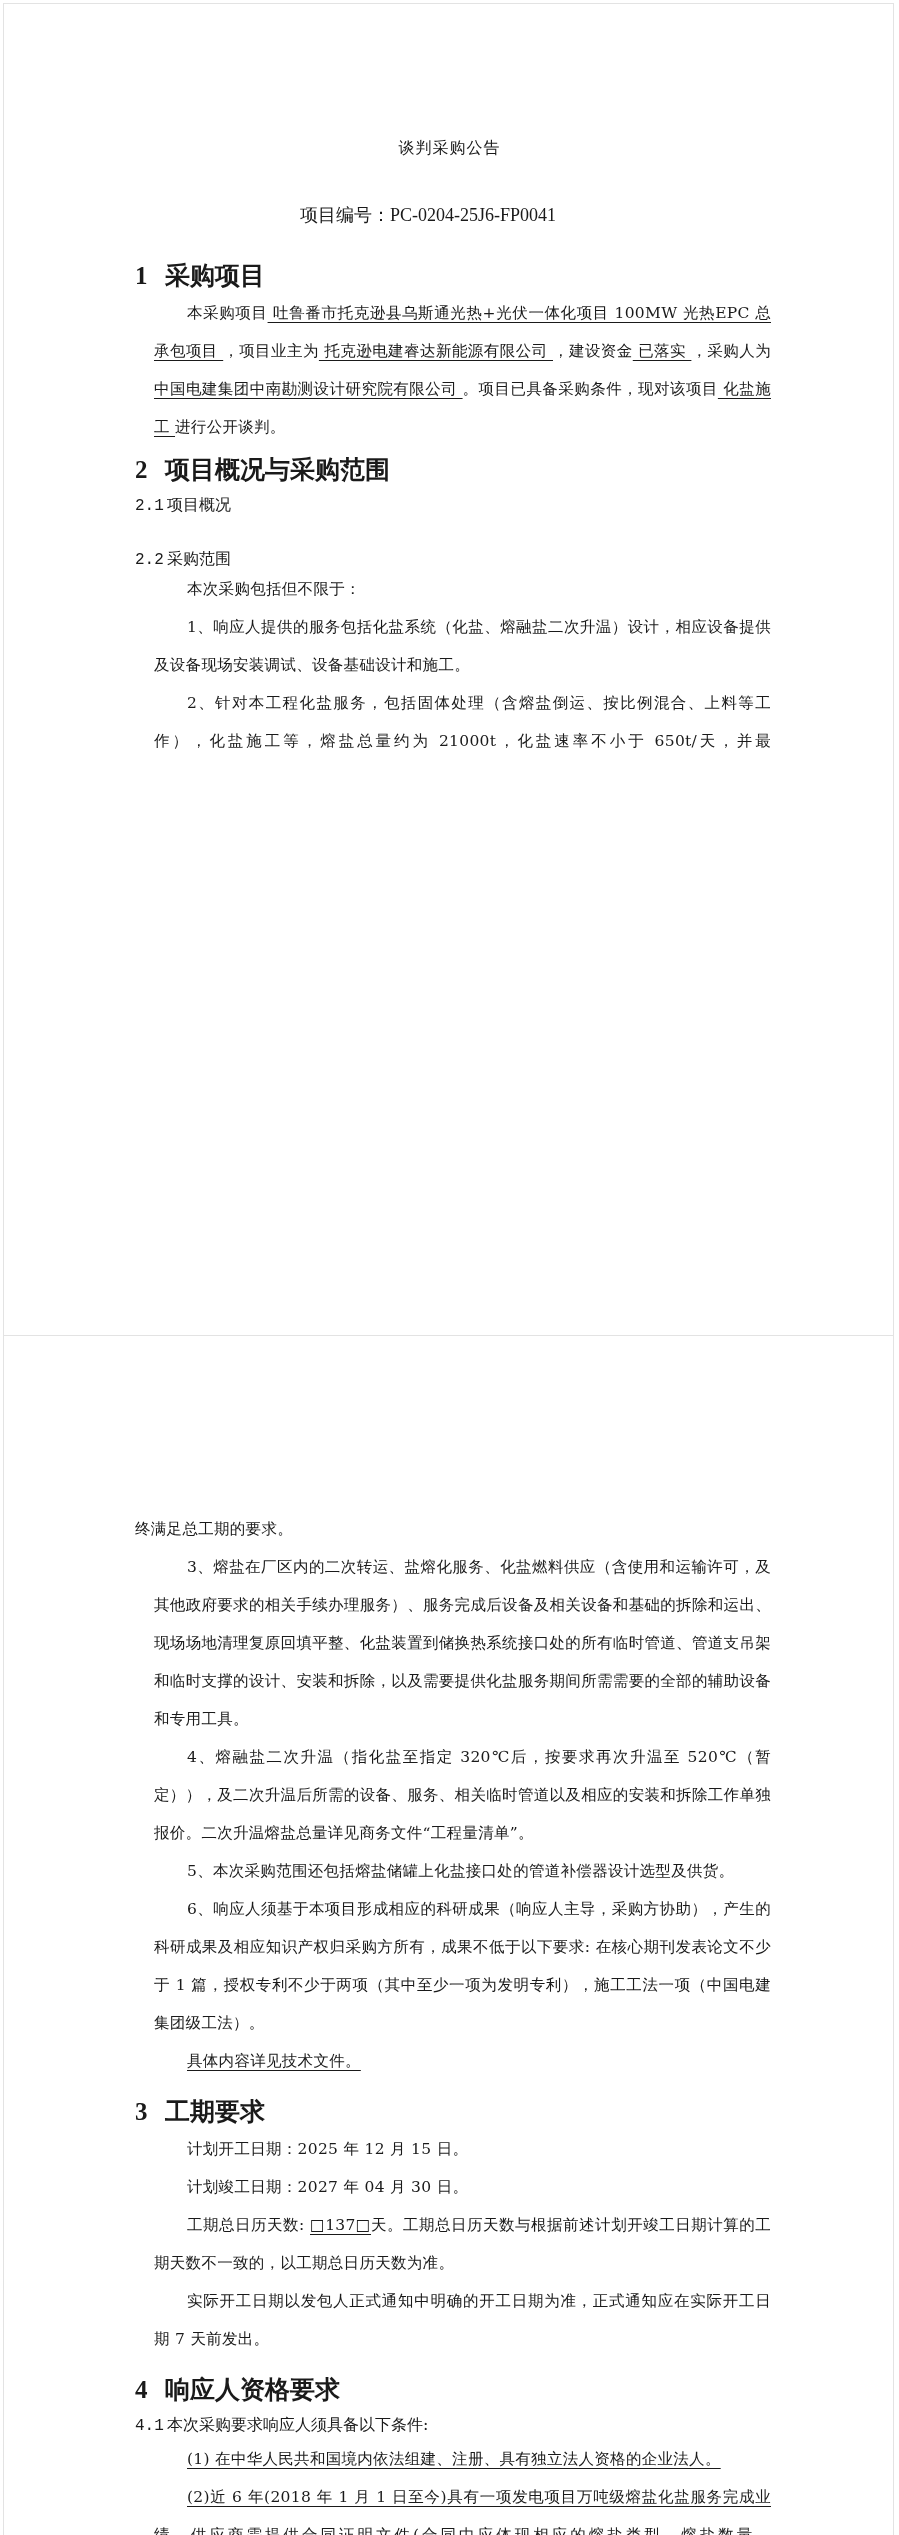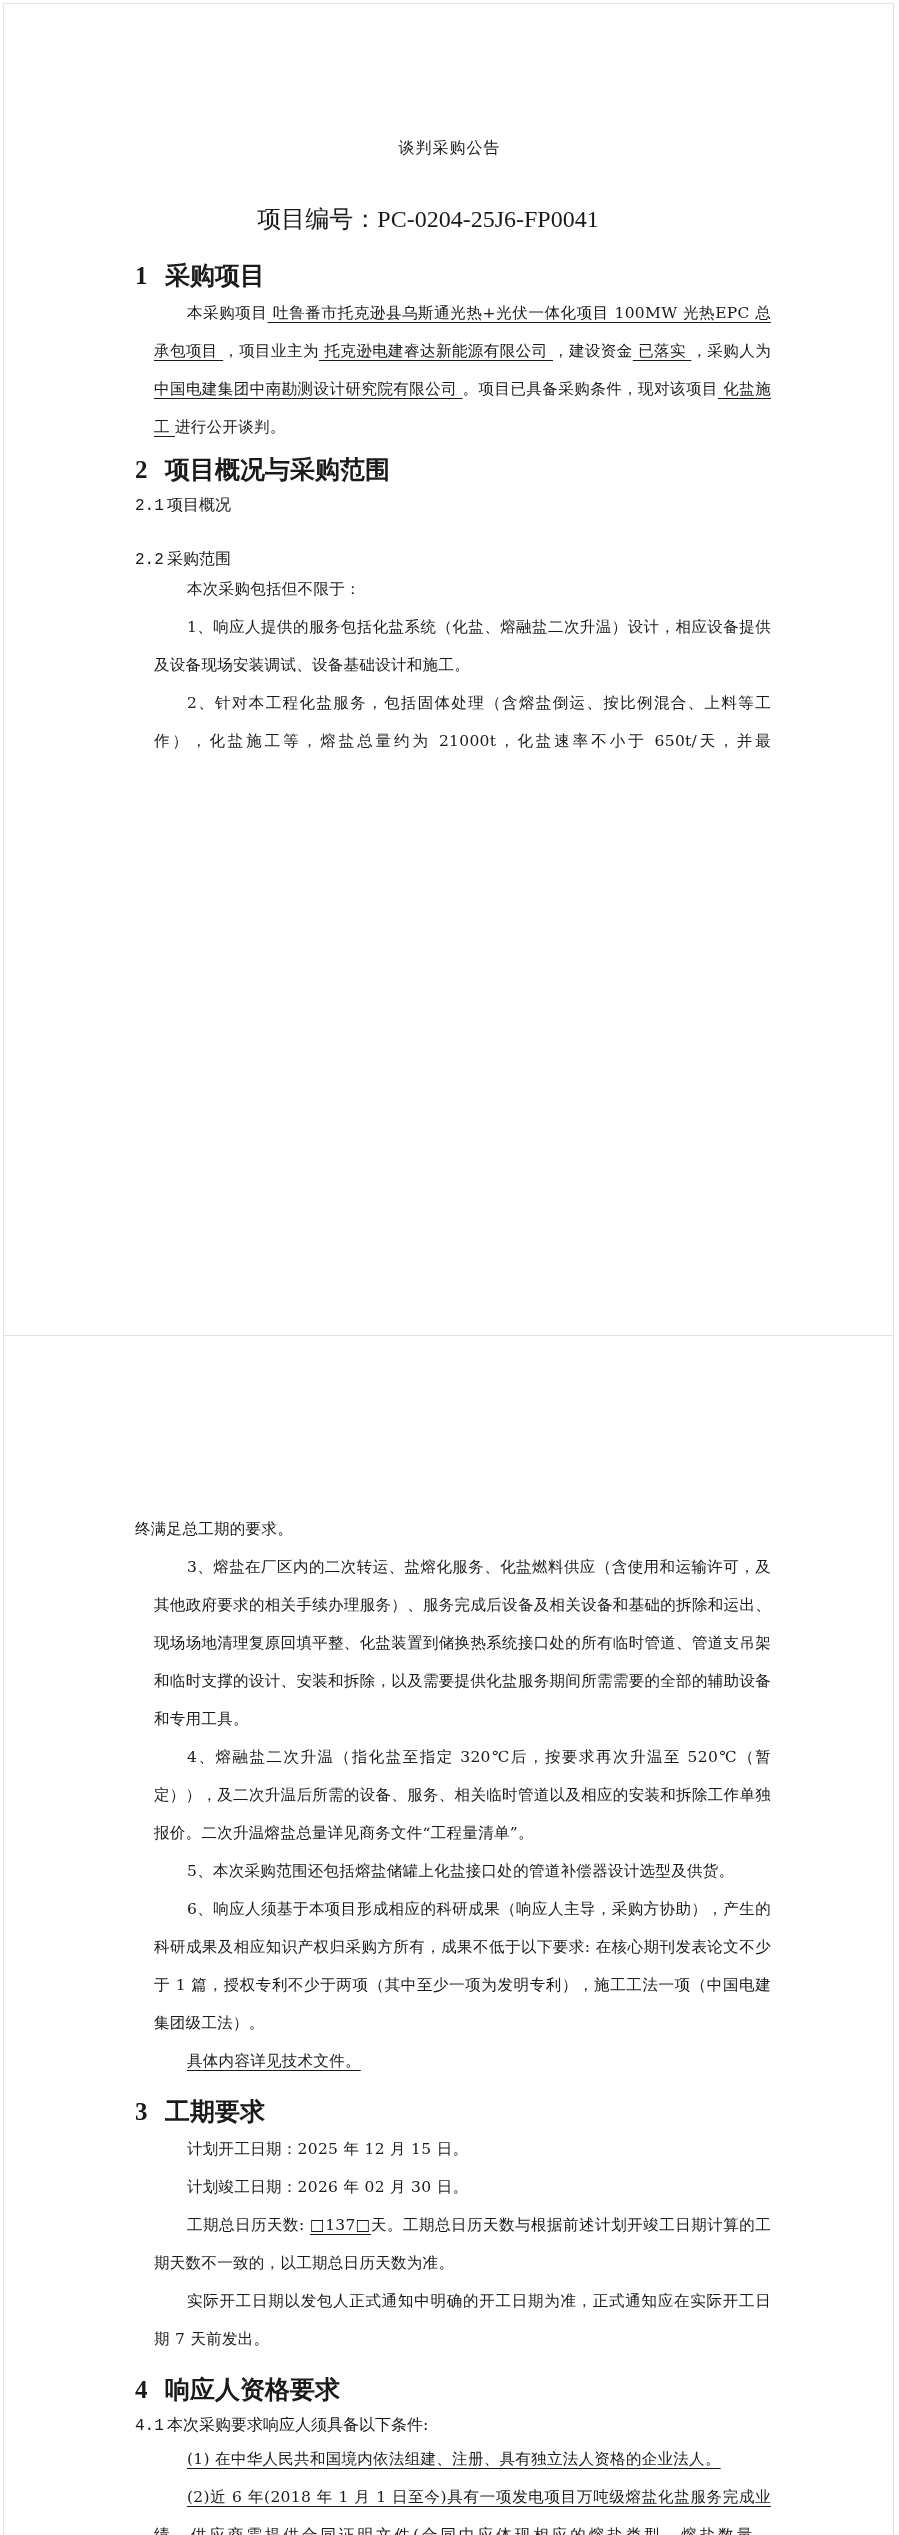--- a/index.html
+++ b/index.html
@@ -6,21 +6,21 @@
   body { width: 899px; height: 2535px; position: relative; overflow: hidden;
          font-family: "DejaVu Serif", "Liberation Serif", serif; color: #1a1a1a; }
   .page { position: absolute; left: 3px; width: 891px; background: #ffffff;
           border: 1px solid #e3e3e3; box-sizing: border-box; }
   .page1 { top: 3px; height: 1333px; }
   .page2 { top: 1335px; height: 1203px; border-bottom: none; }
   .content { position: absolute; left: 135px; width: 636px; }
   .doc-title { position: absolute; left: 0; width: 899px; top: 138px; text-align: center;
                font-size: 16px; letter-spacing: 1px; }
   .proj-no { position: absolute; left: 0; width: 856px; top: 203px; text-align: center;
-             font-size: 24px; font-family: "Liberation Serif", "DejaVu Serif", serif; }
+             font-size: 18px; font-family: "Liberation Serif", "DejaVu Serif", serif; }
   .h1 { font-size: 25px; font-weight: bold; height: 36px; line-height: 36px;
         font-family: "DejaVu Sans", "Liberation Sans", sans-serif; }
   .h1 .num { display: inline-block; width: 30px; font-family: "Liberation Serif", serif; }
   .h2 { font-size: 16px; height: 34px; line-height: 34px; }
   .h2 .num { display: inline-block; width: 32px; font-family: Liberation Mono, monospace; }
   p { margin: 0; font-size: 15.5px; line-height: 38px; text-align: justify;
       text-align-last: left; letter-spacing: 0.3px; }
   p.ind { text-indent: 33px; margin-left: 19px; }
   .u { text-decoration: underline; text-underline-offset: 4px; }
   .gap { height: 14px; }
@@ -65,21 +65,21 @@
   <p class="ind">4、熔融盐二次升温（指化盐至指定 320℃后，按要求再次升温至 520℃（暂定）），及二次升温后所需的设备、服务、相关临时管道以及相应的安装和拆除工作单独报价。二次升温熔盐总量详见商务文件“工程量清单”。</p>
   <p class="ind">5、本次采购范围还包括熔盐储罐上化盐接口处的管道补偿器设计选型及供货。</p>
   <p class="ind">6、响应人须基于本项目形成相应的科研成果（响应人主导，采购方协助），产生的科研成果及相应知识产权归采购方所有，成果不低于以下要求: 在核心期刊发表论文不少于 1 篇，授权专利不少于两项（其中至少一项为发明专利），施工工法一项（中国电建集团级工法）。</p>
   <p class="ind"><span class="u">具体内容详见技术文件。</span></p>
 
   <div class="gap"></div>
   <div class="h1">
     <span class="num">3</span><span>工期要求</span>
   </div>
   <p class="ind">计划开工日期：2025 年 12 月 15 日。</p>
-  <p class="ind">计划竣工日期：2026 年 02 月 30 日。</p>
+  <p class="ind">计划竣工日期：2027 年 04 月 30 日。</p>
   <p class="ind"><span>工期总日历天数: </span><span class="u">□137□</span><span>天。工期总日历天数与根据前述计划开竣工日期计算的工期天数不一致的，以工期总日历天数为准。</span></p>
   <p class="ind">实际开工日期以发包人正式通知中明确的开工日期为准，正式通知应在实际开工日期 7 天前发出。</p>
 
   <div class="gap"></div>
   <div class="h1">
     <span class="num">4</span><span>响应人资格要求</span>
   </div>
   <div class="h2">
     <span class="num">4.1</span><span>本次采购要求响应人须具备以下条件:</span>
   </div>

